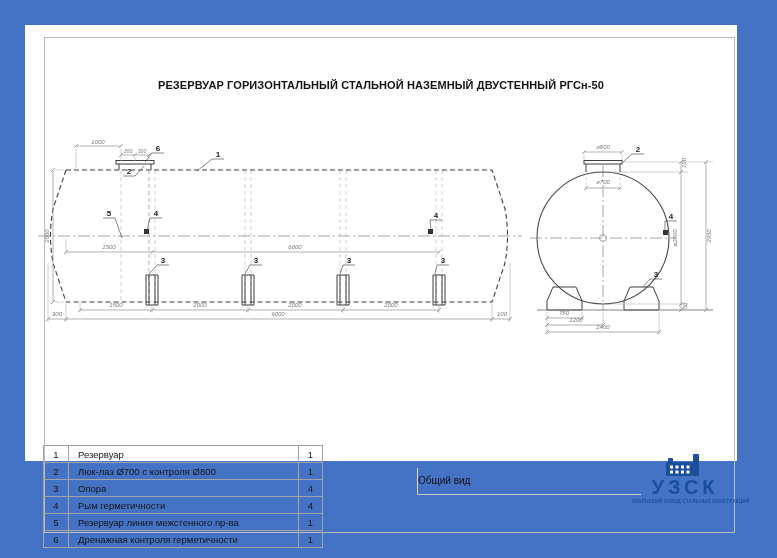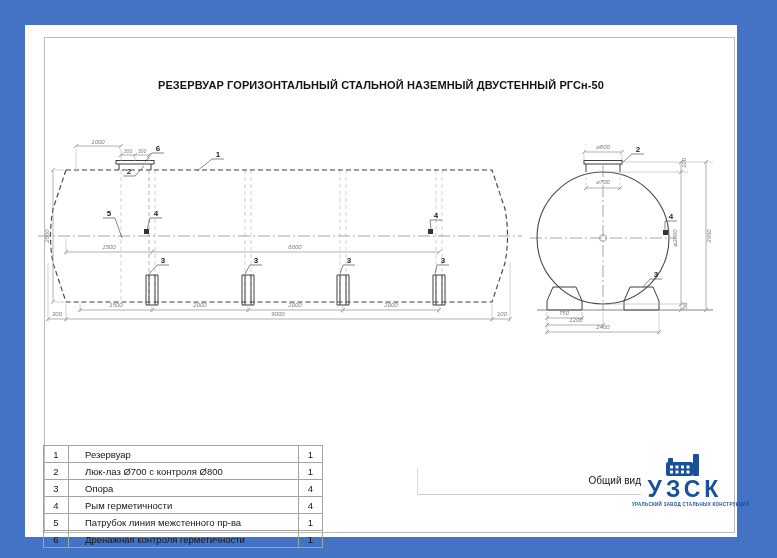--- a/index.html
+++ b/index.html
@@ -1,47 +1,47 @@
 <!DOCTYPE html>
 <html><head>
 <meta charset="utf-8">
 <style>
   html,body{margin:0;padding:0;}
   body{
     width:777px;height:558px;position:relative;overflow:hidden;
     background:#4472c4;
     font-family:"Liberation Sans",sans-serif;
   }
-  .sheet{position:absolute;left:25px;top:25px;width:712px;height:512px;background:#ffffff;}
+  .sheet{position:absolute;left:25px;top:25px;width:712px;height:436px;background:#ffffff;}
   .frame{position:absolute;left:19px;top:12px;width:691px;height:496px;border:1px solid #bcbcbc;box-sizing:border-box;}
   .drawing-title{
     position:absolute;left:0;top:54px;width:712px;text-align:center;
     font-size:11px;font-weight:bold;color:#141414;letter-spacing:.1px;white-space:nowrap;
   }
   svg.drawing{position:absolute;left:0;top:0;}
 
   
   table.parts{
     position:absolute;left:18px;top:420px;width:279px;
     border-collapse:collapse;table-layout:fixed;
     font-size:9.5px;color:#151515;
   }
-  table.parts td{border:1px solid #a3a3a3;height:16px;padding:0 16px;overflow:hidden;white-space:nowrap;}
+  table.parts td{border:1px solid #a3a3a3;height:16px;padding:0 9px;overflow:hidden;white-space:nowrap;}
   table.parts td.c-num,table.parts td.c-qty{text-align:center;padding:0 2px;}
 
   
   .titleblock{position:absolute;left:392px;top:443px;width:223px;border-left:1px solid #dcdcdc;color:#151515;}
   .tb-model{height:29px;line-height:29px;text-align:center;font-weight:bold;font-size:11px;
             border-top:1px solid #c8c8c8;border-bottom:1px solid #c8c8c8;}
-  .tb-view{height:26px;line-height:26px;text-align:right;font-size:10px;border-bottom:1px solid #c8c8c8;}
+  .tb-view{height:26px;line-height:26px;text-align:left;font-size:10px;border-bottom:1px solid #c8c8c8;}
 
   
   .logo{position:absolute;left:607px;top:428px;width:102px;text-align:center;color:#1a4f9c;}
   .logo-icon{display:block;margin:0 auto;}
-  .logo-text{font-size:23px;font-weight:bold;letter-spacing:4px;line-height:1.05;padding-left:4px;white-space:nowrap;}
+  .logo-text{font-size:20px;font-weight:bold;letter-spacing:4px;line-height:1.05;padding-left:4px;white-space:nowrap;}
   .logo-caption{font-size:4.5px;letter-spacing:.3px;white-space:nowrap;margin-top:1px;font-weight:bold;}
 </style>
 </head>
 <body>
 
 <div class="sheet">
   <div class="frame"></div>
 
   <div class="drawing-title">РЕЗЕРВУАР ГОРИЗОНТАЛЬНЫЙ СТАЛЬНОЙ НАЗЕМНЫЙ ДВУСТЕННЫЙ РГСн-50</div>
 
@@ -232,21 +232,21 @@
         <td>Опора</td>
         <td class="c-qty">4</td>
       </tr>
       <tr>
         <td class="c-num">4</td>
         <td>Рым герметичности</td>
         <td class="c-qty">4</td>
       </tr>
       <tr>
         <td class="c-num">5</td>
-        <td>Патрубок линия межстенного пр-ва</td>
+        <td>Резервуар линия межстенного пр-ва</td>
         <td class="c-qty">1</td>
       </tr>
       <tr>
         <td class="c-num">6</td>
         <td>Дренажная контроля герметичности</td>
         <td class="c-qty">1</td>
       </tr>
     </tbody>
   </table>
 

